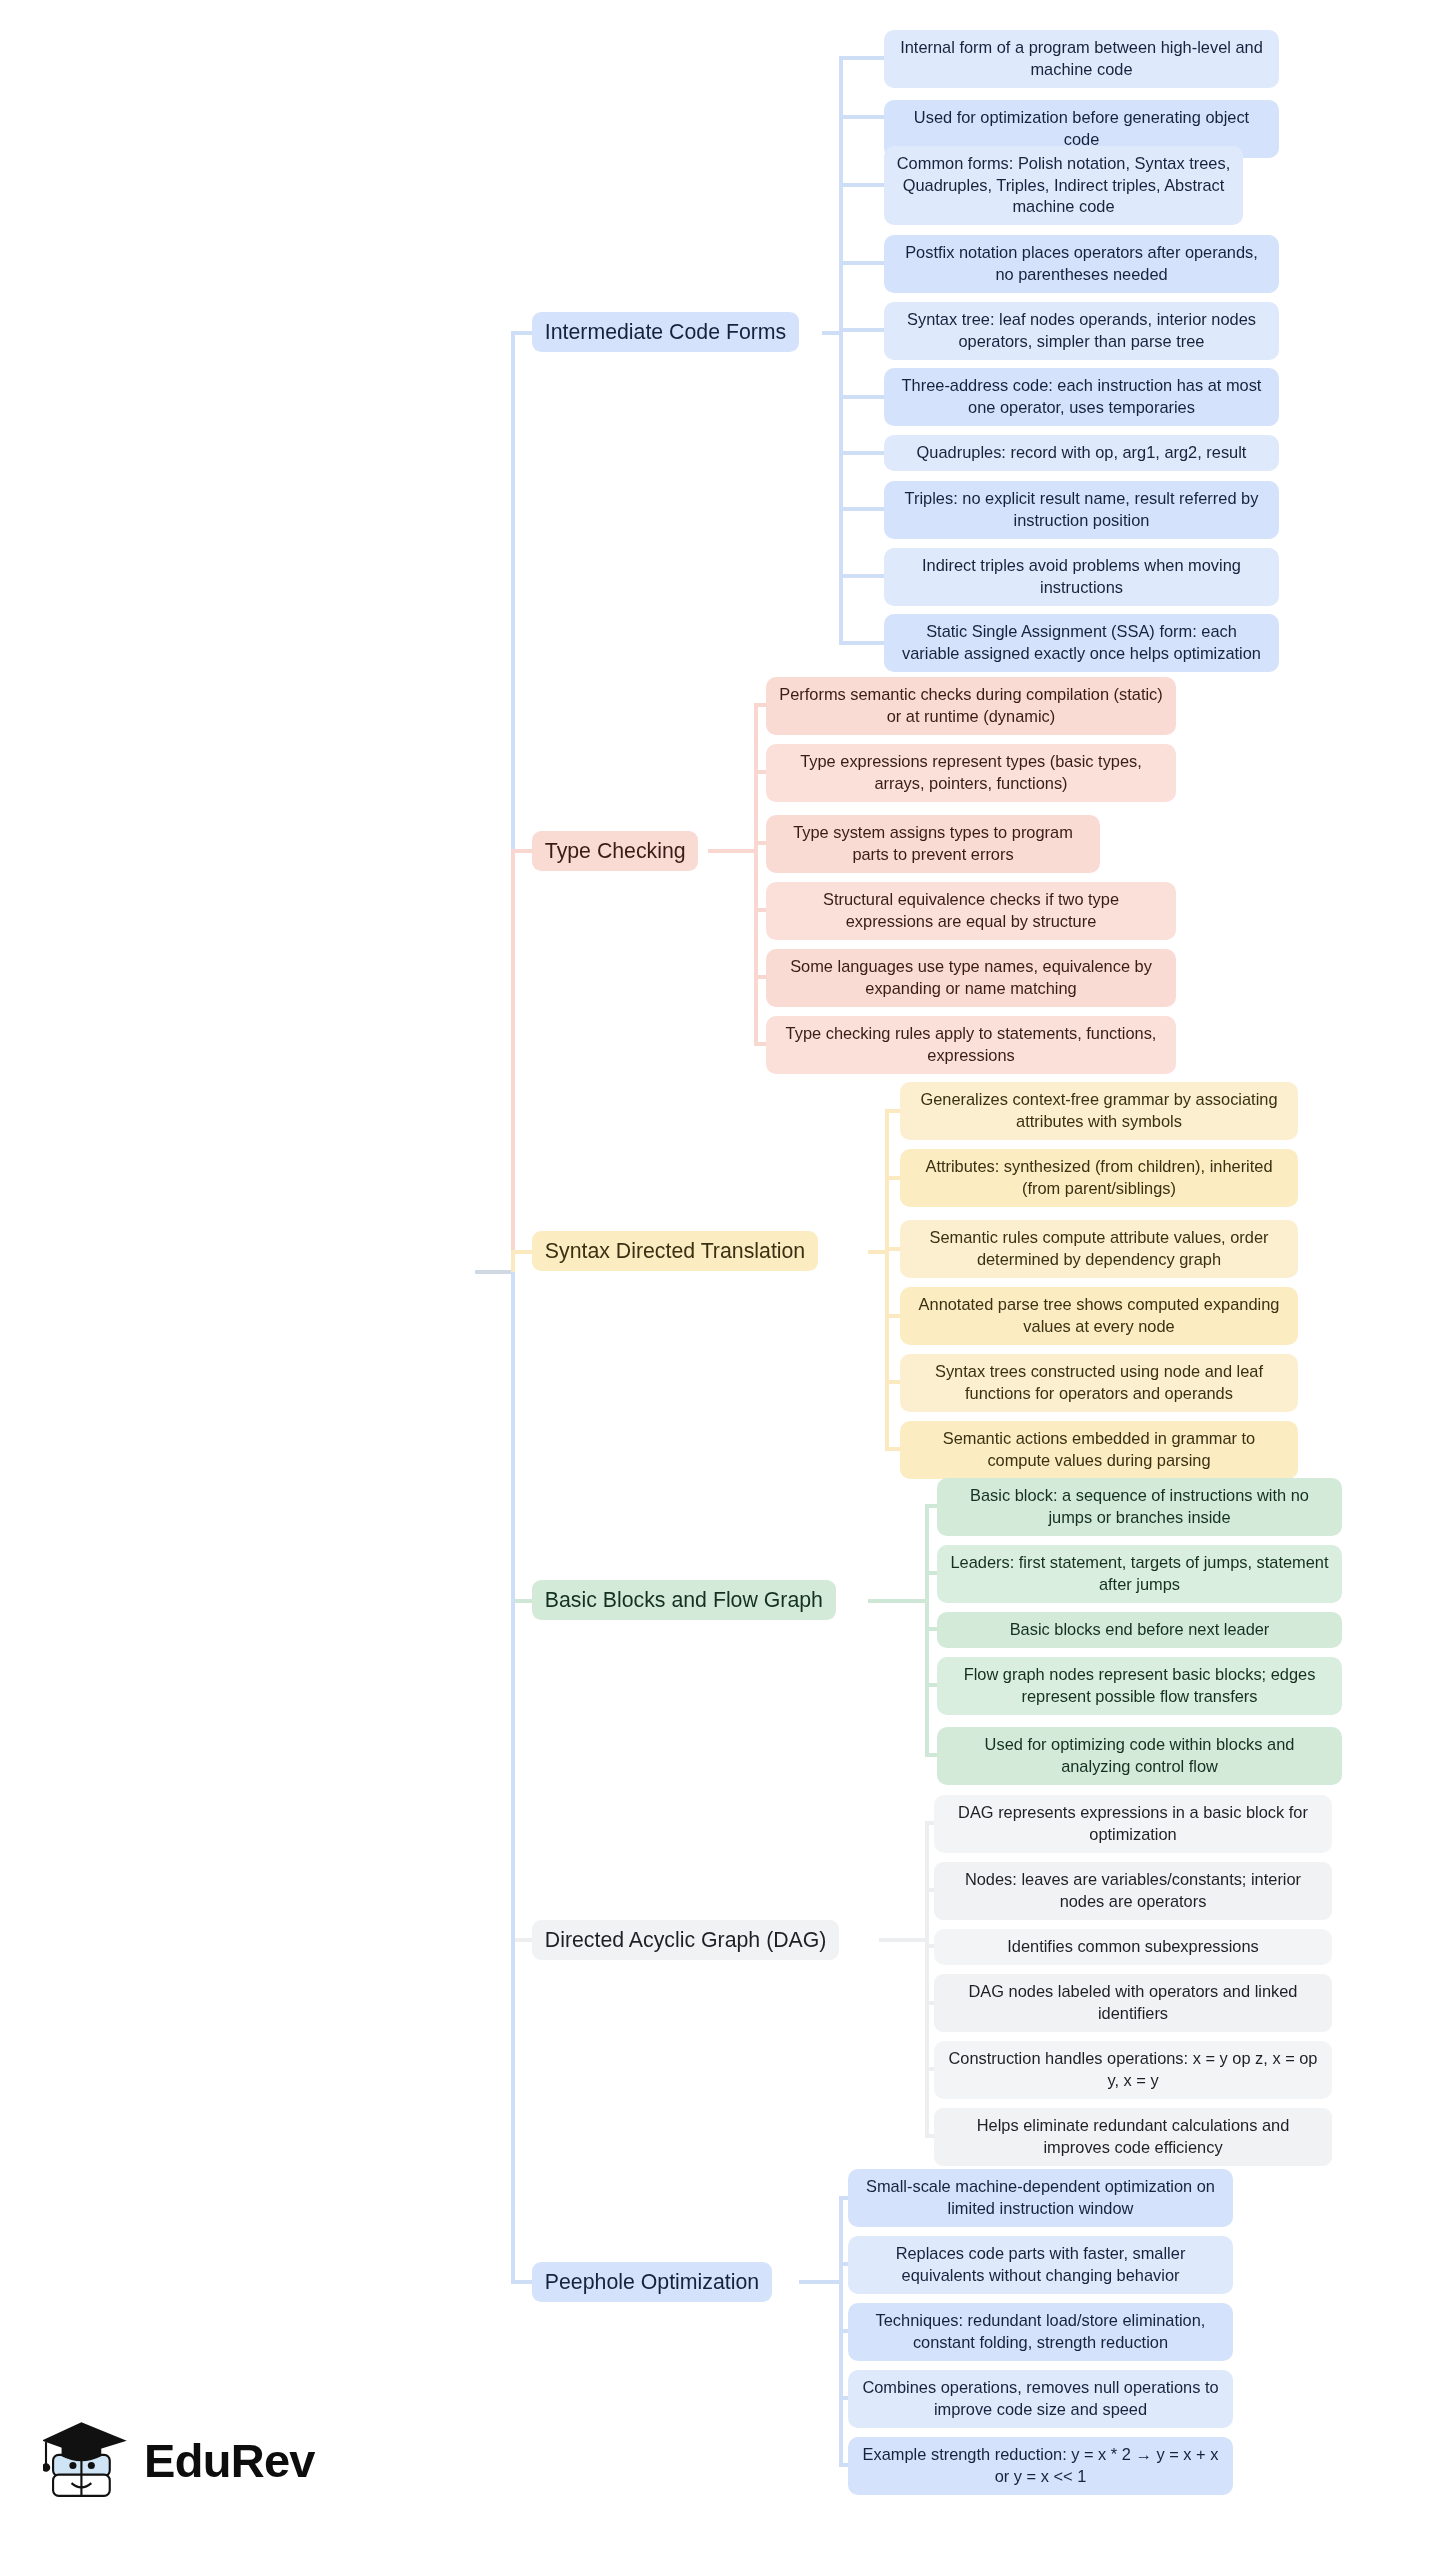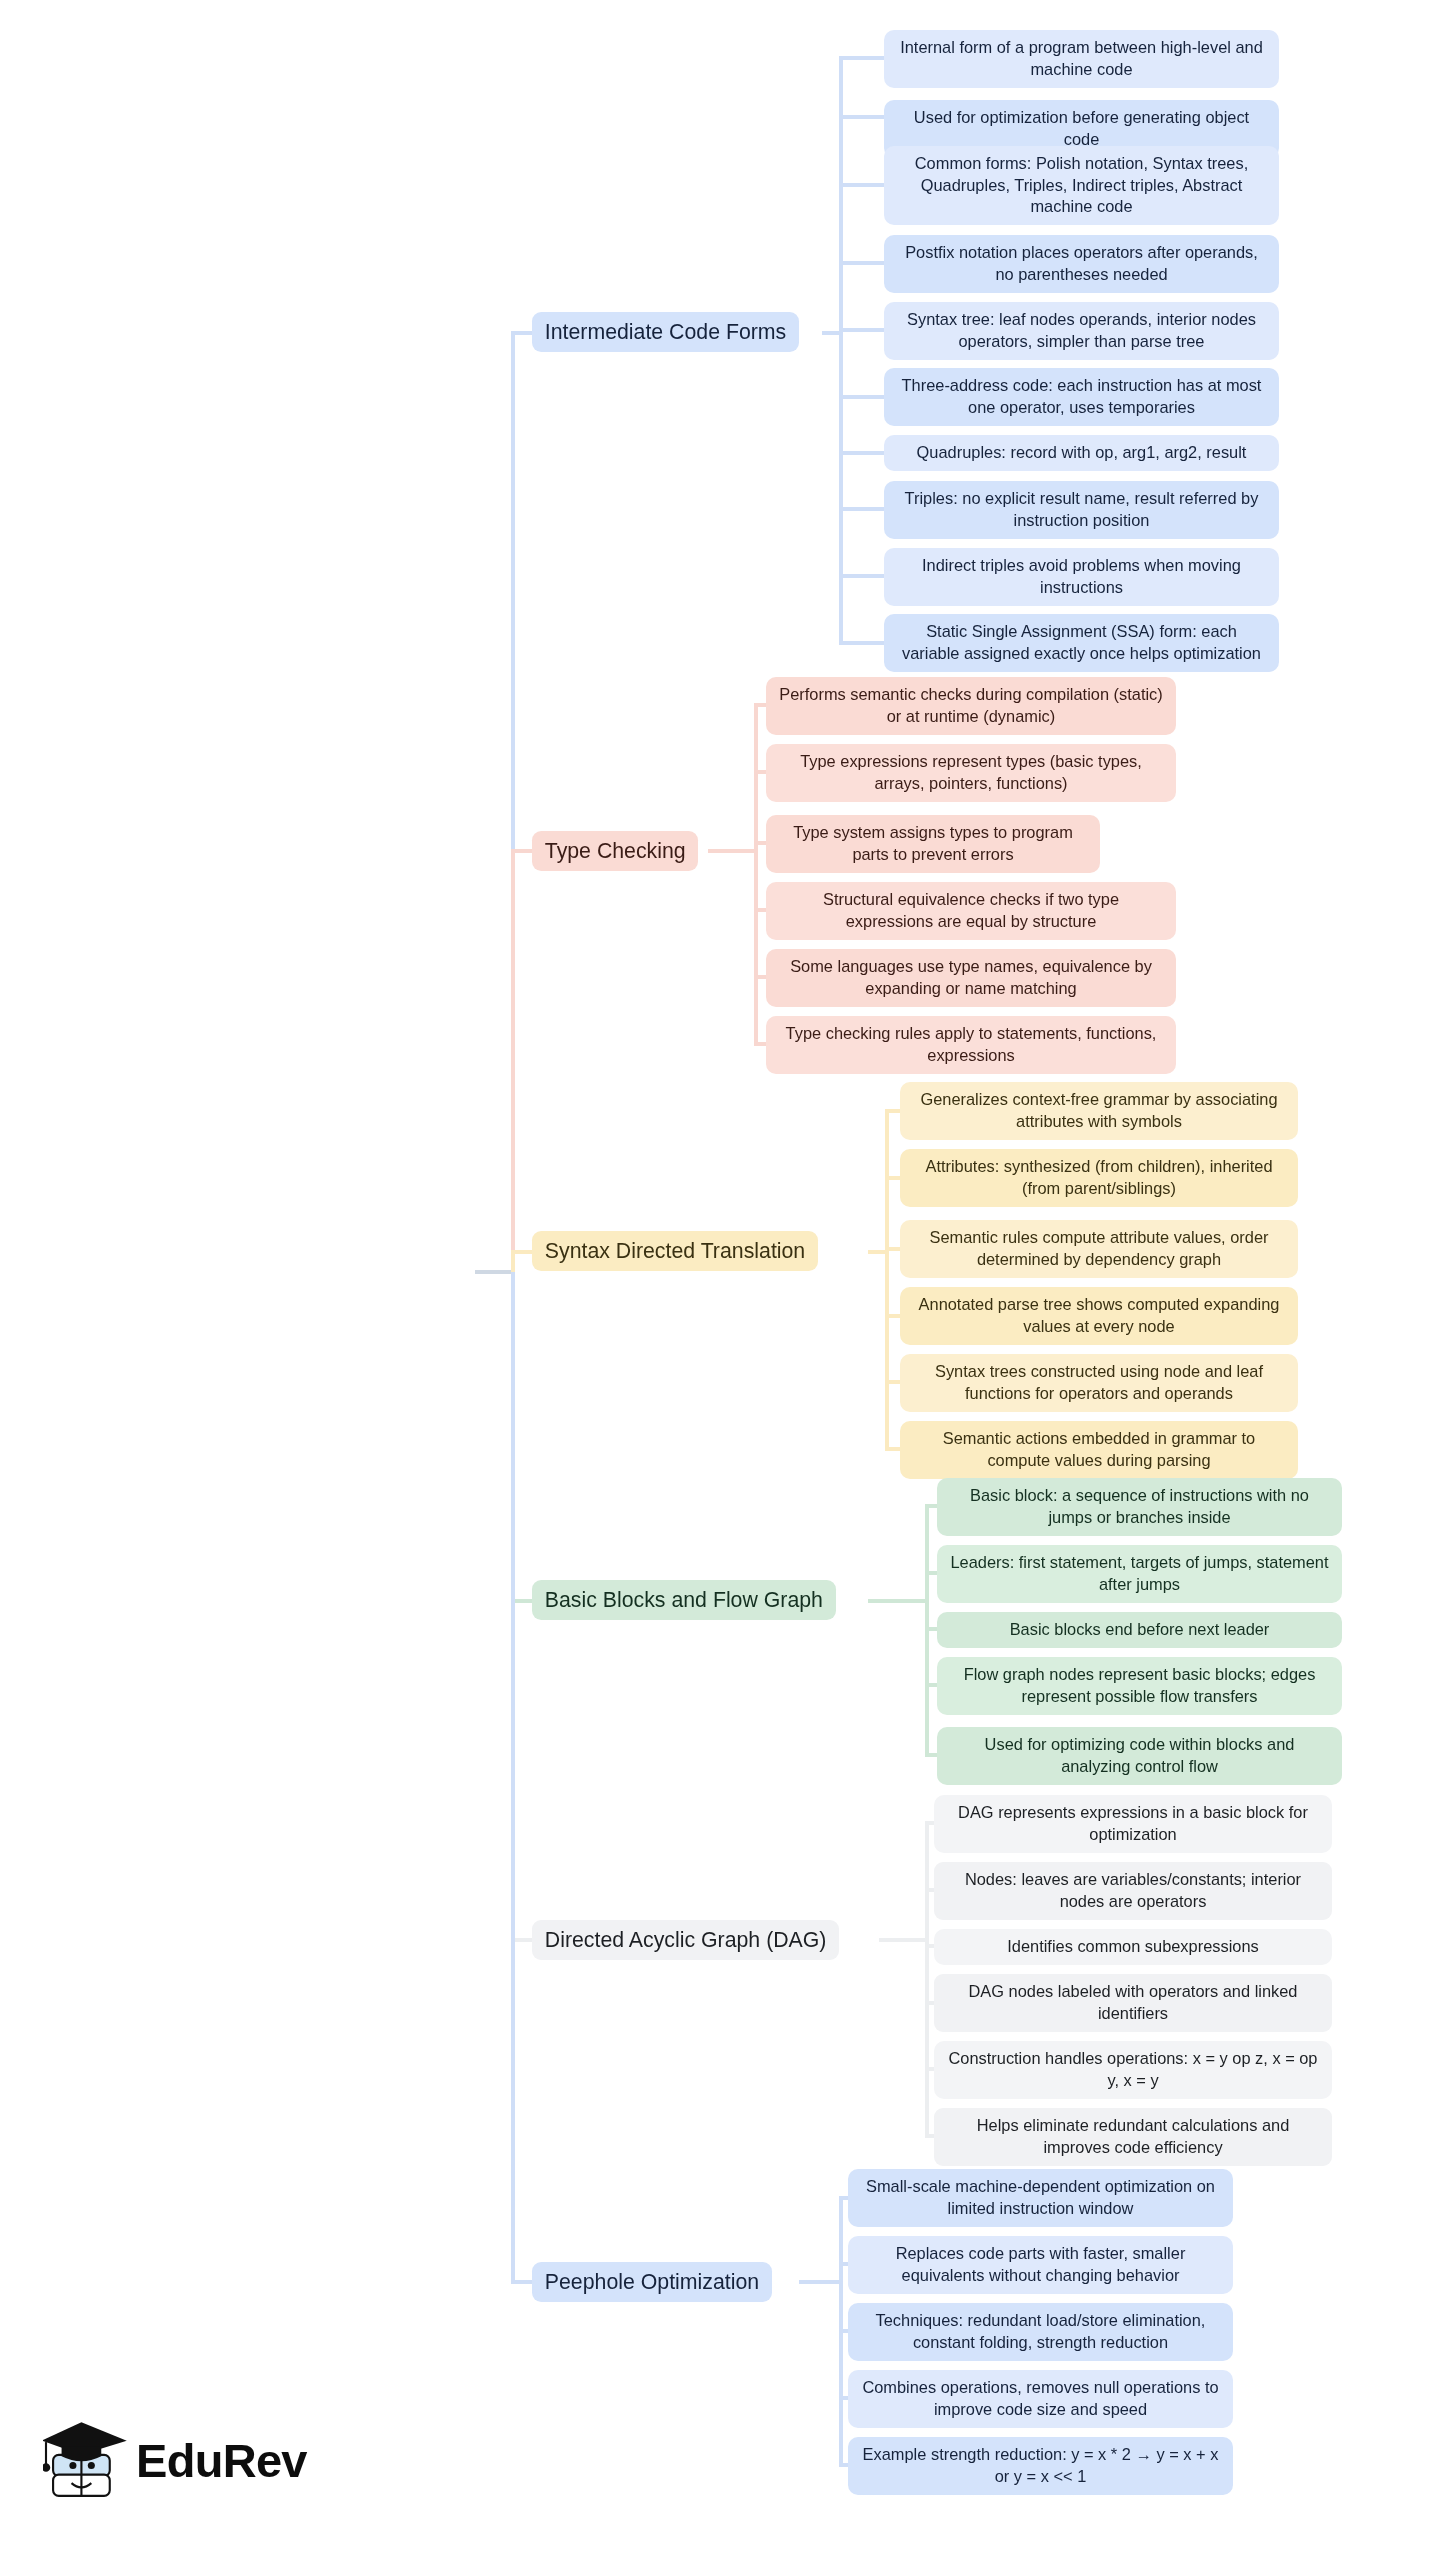--- a/index.html
+++ b/index.html
@@ -64,21 +64,21 @@
   .c-gry    { background:#f1f2f4; color:#1d2024;border-radius:9px; }
   .c-gry-l  { background:#f3f4f6; color:#1d2024; }
 
   .w-blue { background:#cfdef7; }
   .w-pink { background:#f8d7d0; }
   .w-yel  { background:#fbeac0; }
   .w-grn  { background:#cfe7d6; }
   .w-gry  { background:#eceef0; }
 
   
-  #logo { position:absolute; left:43px; top:2418px; display:flex; align-items:center; gap:2px; }
+  #logo { position:absolute; left:43px; top:2418px; display:flex; align-items:center; gap:10px; }
   #logo-text { font-size:47px; font-weight:bold; color:#0d0d0d; letter-spacing:-0.7px; }
   .cap-wrap { position:relative; width:91px; height:85px; }
 </style>
 </head>
 <body>
 
 <div id="map">
 
 
   <div id="edges">
@@ -143,21 +143,21 @@
       <div class="ln h w-blue" style="left: 839px; top: 2196px; width: 12.8px;"></div>
       <div class="ln h w-blue" style="left: 839px; top: 2262px; width: 12.8px;"></div>
       <div class="ln h w-blue" style="left: 839px; top: 2329px; width: 12.8px;"></div>
       <div class="ln h w-blue" style="left: 839px; top: 2396px; width: 12.8px;"></div>
       <div class="ln h w-blue" style="left: 839px; top: 2463px; width: 12.8px;"></div>
     </div>
   <div id="nodes">
       <div class="branch c-blue" style="left: 532px; top: 312px;">Intermediate Code Forms</div>
       <div class="leaf c-blue-l" style="left: 884px; top: 30px; width: 395px; min-height: 55px;">Internal form of a program between high-level and machine code</div>
       <div class="leaf c-blue" style="left: 884px; top: 100px; width: 395px; min-height: 34px;">Used for optimization before generating object code</div>
-      <div class="leaf c-blue-l" style="left: 884px; top: 146px; width: 395px; min-height: 78px;">Common forms: Polish notation, Syntax trees, Quadruples, Triples, Indirect triples, Abstract machine code</div>
+      <div class="leaf c-blue-l" style="left: 884px; top: 146px; width: 359px; min-height: 78px;">Common forms: Polish notation, Syntax trees, Quadruples, Triples, Indirect triples, Abstract machine code</div>
       <div class="leaf c-blue" style="left: 884px; top: 235px; width: 395px; min-height: 55px;">Postfix notation places operators after operands, no parentheses needed</div>
       <div class="leaf c-blue-l" style="left: 884px; top: 302px; width: 395px; min-height: 55px;">Syntax tree: leaf nodes operands, interior nodes operators, simpler than parse tree</div>
       <div class="leaf c-blue" style="left: 884px; top: 368px; width: 395px; min-height: 55px;">Three-address code: each instruction has at most one operator, uses temporaries</div>
       <div class="leaf c-blue-l" style="left: 884px; top: 435px; width: 395px; min-height: 34px;">Quadruples: record with op, arg1, arg2, result</div>
       <div class="leaf c-blue" style="left: 884px; top: 481px; width: 395px; min-height: 55px;">Triples: no explicit result name, result referred by instruction position</div>
       <div class="leaf c-blue-l" style="left: 884px; top: 548px; width: 395px; min-height: 55px;">Indirect triples avoid problems when moving instructions</div>
       <div class="leaf c-blue" style="left: 884px; top: 614px; width: 395px; min-height: 55px;">Static Single Assignment (SSA) form: each variable assigned exactly once helps optimization</div>
       <div class="branch c-pink" style="left: 532px; top: 831px;">Type Checking</div>
       <div class="leaf c-pink" style="left: 766px; top: 677px; width: 410px; min-height: 55px;">Performs semantic checks during compilation (static) or at runtime (dynamic)</div>
       <div class="leaf c-pink-l" style="left: 766px; top: 744px; width: 410px; min-height: 55px;">Type expressions represent types (basic types, arrays, pointers, functions)</div>

